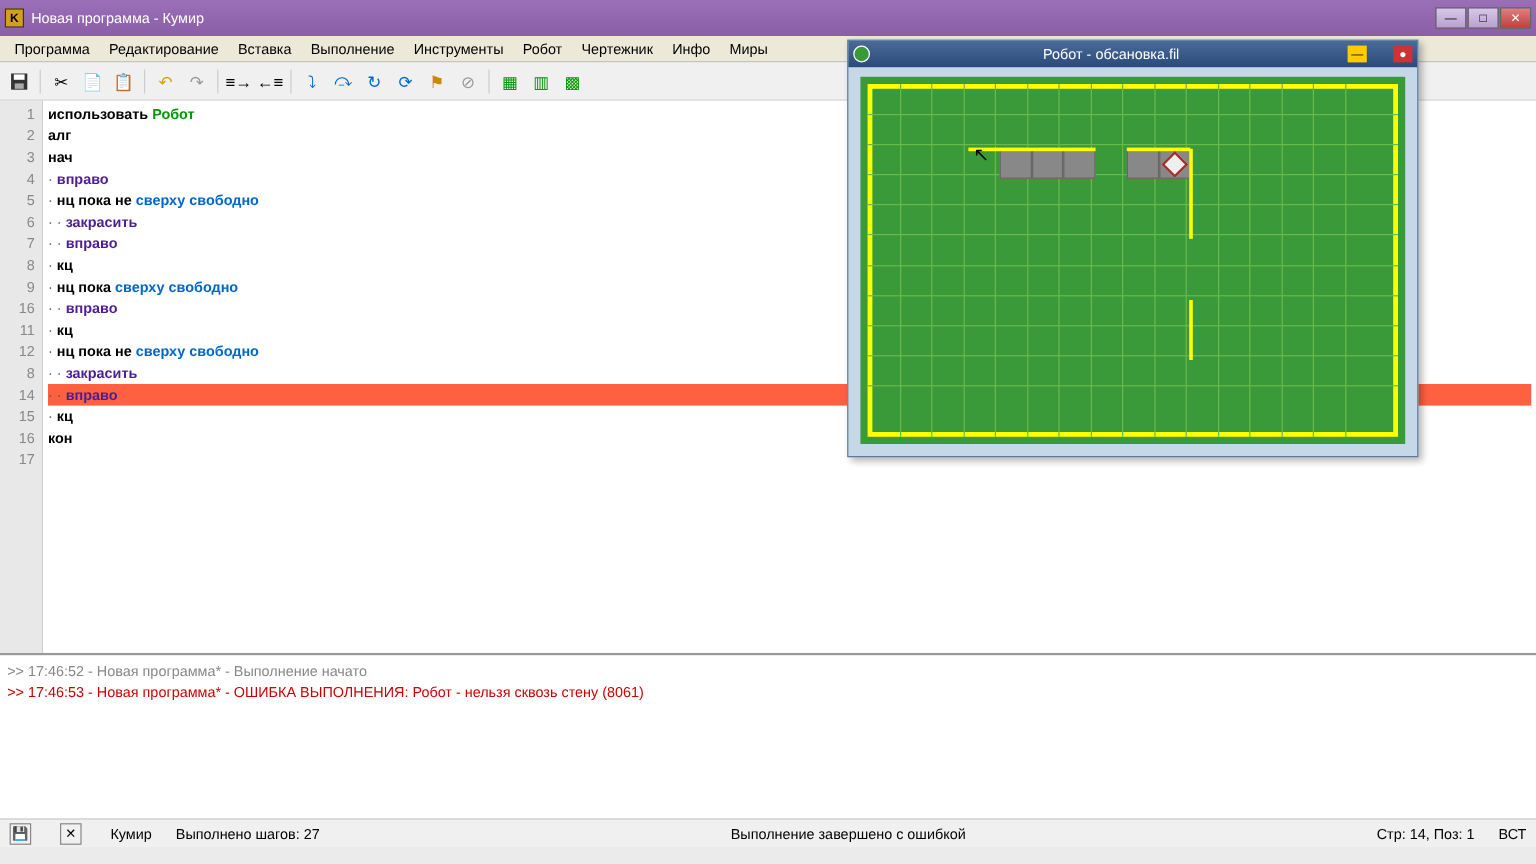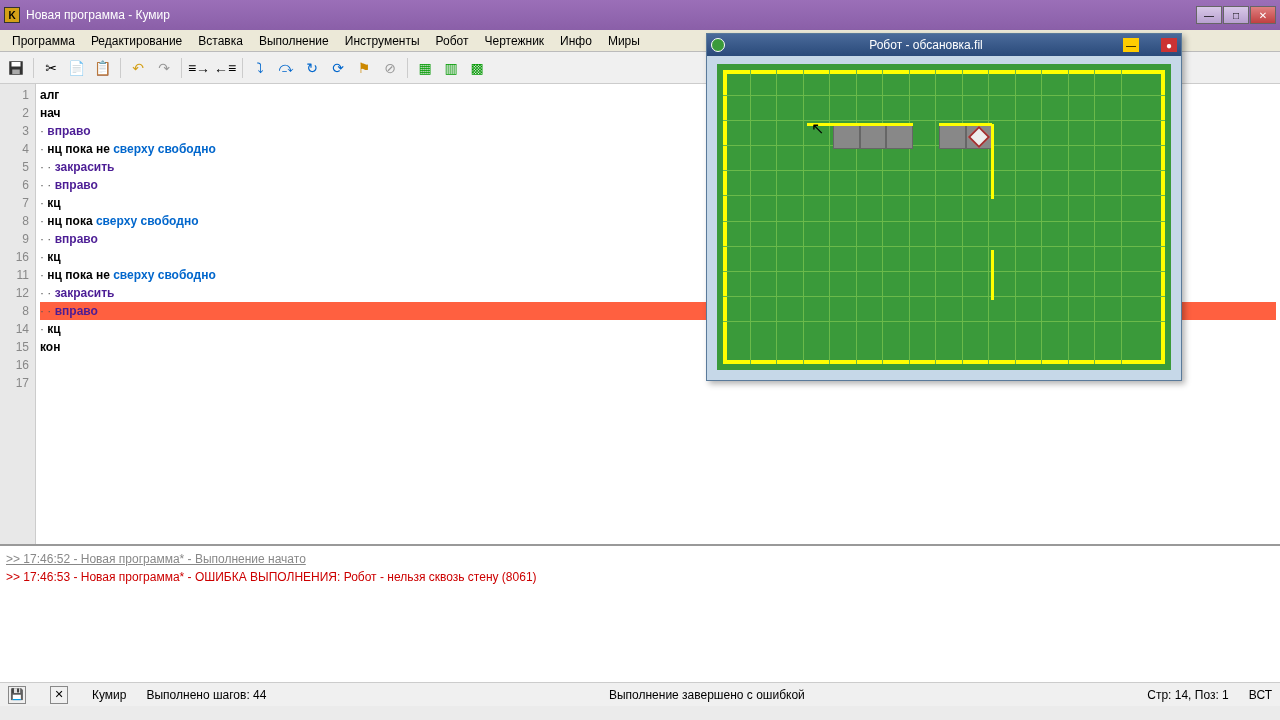--- a/index.html
+++ b/index.html
@@ -19,21 +19,21 @@
 .gutter { width:36px; background:#e8e8e8; border-right:1px solid #ccc; text-align:right; padding:2px 6px 2px 2px; color:#888; font-family:Consolas,monospace; font-size:13px; line-height:18px; }
 .editor { flex:1; font-family:Consolas,monospace; font-size:13px; line-height:18px; padding:2px 4px; position:relative; background:#fff; }
 .codeline { white-space:pre; }
 .codeline.err { background:#ff6040; }
 .kw-cmd { color:#4c1d95; font-weight:bold; }
 .kw-robot { color:#009900; font-weight:bold; }
 .kw-plain { color:#000; font-weight:bold; }
 .kw-cond { color:#0066cc; font-weight:bold; }
 .dot { color:#555; }
 .console { height:140px; background:#fff; border-top:2px solid #999; font-family:Consolas,monospace; font-size:13px; padding:4px 6px; line-height:18px; overflow:hidden; }
-.console .ok { color:#888;text-decoration:underline; }
+.console .ok { color:#888; }
 .console .errln { color:#cc0000; }
 .statusbar { position:absolute; left:0; right:0; bottom:14px; height:24px; background:#f0f0f0; border-top:1px solid #ccc; display:flex; align-items:center; padding:0 8px; gap:20px; font-size:12px; }
 .statusbar .spacer { flex:1; }
 .sbtn { width:18px; height:18px; border:1px solid #888; display:inline-flex; align-items:center; justify-content:center; margin-right:4px; font-size:11px;}
 
 .robotwin { position:absolute; left:706px; top:33px; width:476px; height:348px; background:#c6d8e8; border:1px solid #5a7a9a; box-shadow:3px 3px 6px rgba(0,0,0,.3); }
 .rtitle { height:22px; background:linear-gradient(#4a6a9a,#2a4a7a); color:#fff; display:flex; align-items:center; padding:0 4px; font-size:12px;gap:20px; }
 .rtitle .ricon { width:14px; height:14px; background:#3a9a3a; border-radius:50%; margin-right:6px; border:1px solid #fff;}
 .rtitle .rtxt { flex:1; text-align:center; }
 .rtitle .rbtn { width:16px; height:14px; margin-left:2px; display:flex; align-items:center; justify-content:center; font-size:10px; cursor:pointer;}
@@ -119,20 +119,21 @@
       <div>16</div>
       <div>11</div>
       <div>12</div>
       <div>8</div>
       <div>14</div>
       <div>15</div>
       <div>16</div>
       <div>17</div>
     </div>
   <div class="editor" id="editor">
+      <div class="codeline"><span class="kw-plain">использовать </span><span class="kw-robot">Робот</span></div>
       <div class="codeline"><span class="kw-plain">алг</span></div>
       <div class="codeline"><span class="kw-plain">нач</span></div>
       <div class="codeline"><span class="dot">· </span><span class="kw-cmd">вправо</span></div>
       <div class="codeline"><span class="dot">· </span><span class="kw-plain">нц пока не </span><span class="kw-cond">сверху свободно</span></div>
       <div class="codeline"><span class="dot">· </span><span class="dot">· </span><span class="kw-cmd">закрасить</span></div>
       <div class="codeline"><span class="dot">· </span><span class="dot">· </span><span class="kw-cmd">вправо</span></div>
       <div class="codeline"><span class="dot">· </span><span class="kw-plain">кц</span></div>
       <div class="codeline"><span class="dot">· </span><span class="kw-plain">нц пока </span><span class="kw-cond">сверху свободно</span></div>
       <div class="codeline"><span class="dot">· </span><span class="dot">· </span><span class="kw-cmd">вправо</span></div>
       <div class="codeline"><span class="dot">· </span><span class="kw-plain">кц</span></div>
@@ -147,21 +148,21 @@
 
 <div class="console" id="console">
     <div class="ok">&gt;&gt; 17:46:52 - Новая программа* - Выполнение начато</div>
     <div class="errln">&gt;&gt; 17:46:53 - Новая программа* - ОШИБКА ВЫПОЛНЕНИЯ: Робот - нельзя сквозь стену  (8061)</div>
   </div>
 
 <div class="statusbar">
   <span class="sbtn">💾</span>
   <span class="sbtn">✕</span>
   <span>Кумир</span>
-  <span>Выполнено шагов: 44</span>
+  <span>Выполнено шагов: 27</span>
   <span class="spacer"></span>
   <span>Выполнение завершено с ошибкой</span>
   <span class="spacer"></span>
   <span>Стр: 14, Поз: 1</span>
   <span>ВСТ</span>
 </div>
 
 <div class="robotwin">
   <div class="rtitle">
     <div class="ricon"></div>

